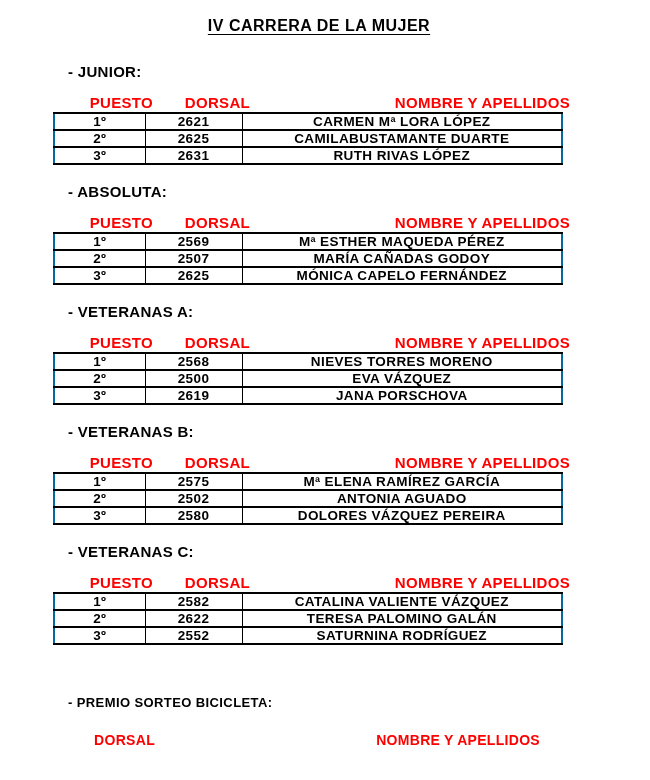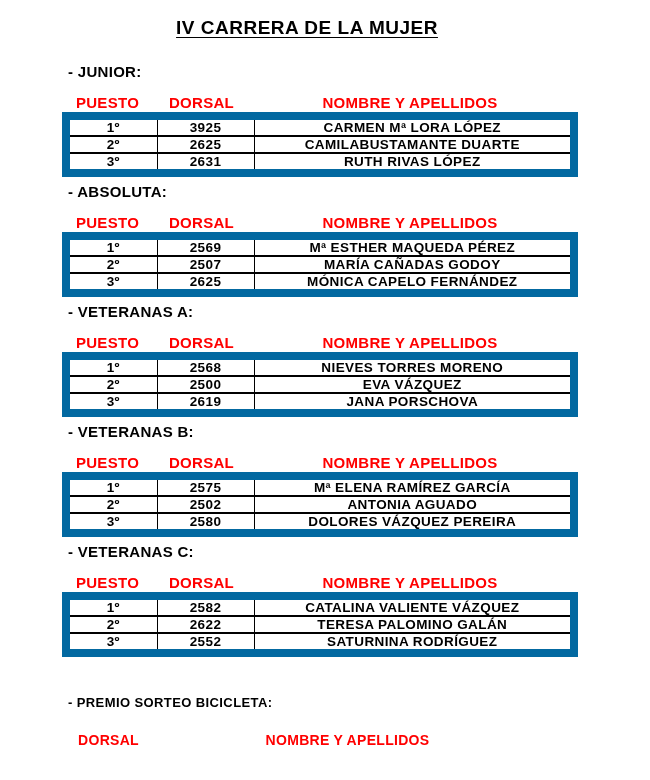--- a/index.html
+++ b/index.html
@@ -11,23 +11,23 @@
     color: #000000;
   }
   #page {
     position: relative;
     width: 650px; height: 780px;
     background: #ffffff;
     overflow: hidden;
   }
   .title {
     position: absolute;
-    top: 17px; left: 0; width: 614px;
+    top: 17px; left: 12px; width: 614px;
     text-align: center;
-    font-size: 19px;
+    font-size: 16px;
     letter-spacing: 0.5px;
     text-decoration: underline;
     text-underline-offset: 3px;
   }
   .section { position: absolute; left: 0; width: 650px; height: 120px; }
   .s0 { top: 62px; }
   .s1 { top: 182px; }
   .s2 { top: 302px; }
   .s3 { top: 422px; }
   .s4 { top: 542px; }
@@ -37,31 +37,31 @@
     font-size: 15px; letter-spacing: 0.3px;
   }
   .sprize .sec-label { font-size: 13px; letter-spacing: 0.4px; text-align: center; }
   .thead-row {
     position: absolute; top: 32px; left: 62px; width: 508px;
     display: flex;
     color: #ff0000;
     font-size: 15px;
     letter-spacing: 0.3px;
   }
-  .th { display: inline-block; text-align: center; }
+  .th { display: inline-block; text-align: right; }
   .th.c1 { width: 91px; }
   .th.c2 { width: 97px; }
   .th.c3 { width: 320px; }
   .sprize .thead-row { top: 38px; width: 478px; font-size: 14px; }
   .sprize .th.p1 { width: 93px; }
   .sprize .th.p2 { width: 385px; }
   table.results {
-    position: absolute; top: 50px; left: 62px;
+    position: absolute; top: 50px; left: 53px;
     border-collapse: collapse;
-    border: 8px solid #0369a1;
+    border: 2px solid #0369a1;
     table-layout: fixed;
     width: 508px;
   }
   .sprize table.results { top: 53px; width: 478px; }
   table.results td {
     border-left: 1px solid #000000;
     border-right: 1px solid #000000;
     border-top: 2px solid #000000;
     border-bottom: 2px solid #000000;
     height: 14px;
@@ -95,21 +95,21 @@
     </div>
     <table class="results">
       <colgroup>
           <col class="w1">
           <col class="w2">
           <col class="w3">
         </colgroup>
       <tbody>
           <tr>
         <td>1º</td>
-        <td>3925</td>
+        <td>2621</td>
         <td>CARMEN Mª LORA LÓPEZ</td>
       </tr>
       <tr>
         <td>2º</td>
         <td>2625</td>
         <td>CAMILABUSTAMANTE DUARTE</td>
       </tr>
       <tr>
         <td>3º</td>
         <td>2631</td>

